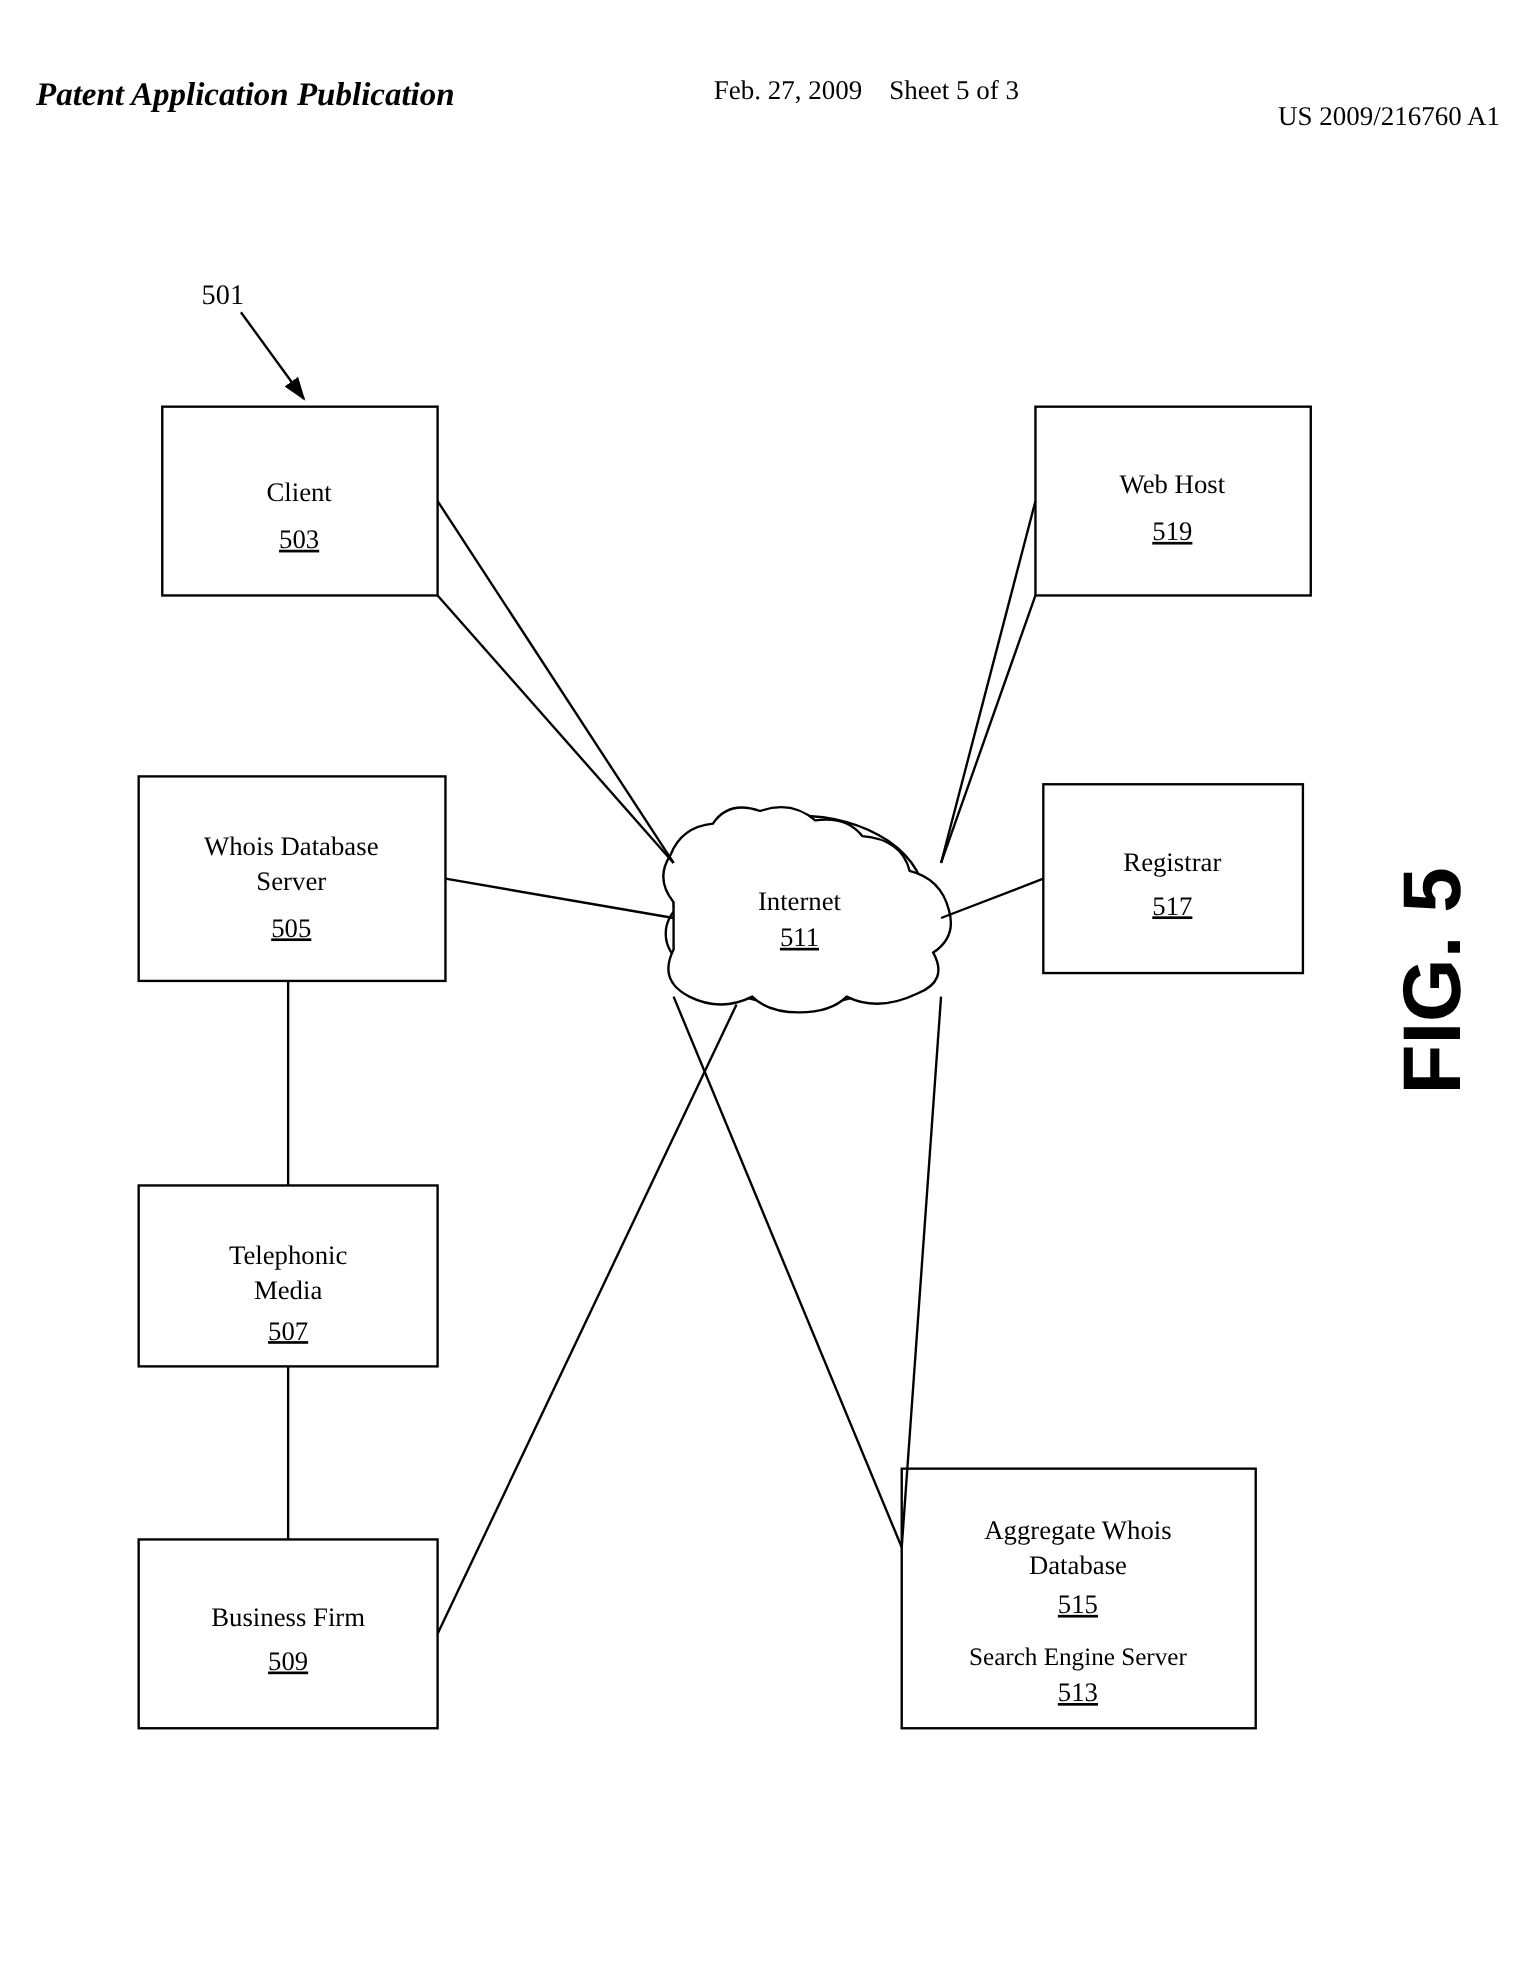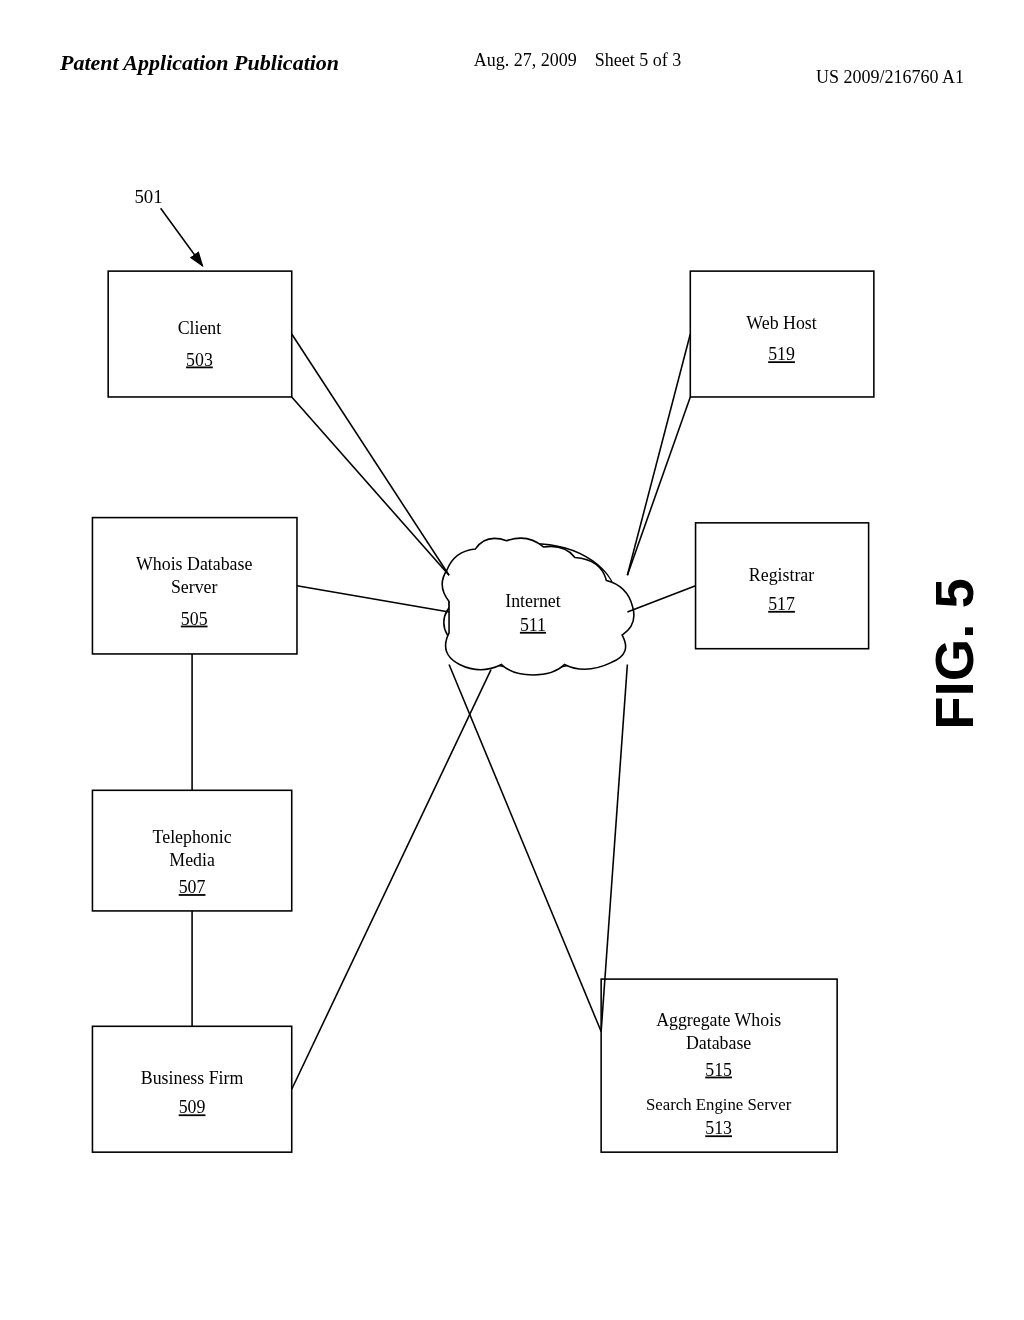--- a/index.html
+++ b/index.html
@@ -21,21 +21,21 @@
 
     
     .header {
       position: absolute;
       top: 50px;
       left: 0;
       right: 0;
       display: flex;
       justify-content: space-between;
       align-items: flex-start;
-      padding: 0 60px;
+      padding: 0 24px;
     }
 
     
     .diagram {
       position: absolute;
       top: 140px;
       left: 40px;
       right: 40px;
       bottom: 60px;
     }
@@ -44,21 +44,21 @@
 </head>
 <body>
 
 <div class="page">
 
   <div class="header">
     <div style="font-size:22px; font-weight:bold; font-style:italic;">
       <span>Patent Application Publication</span>
     </div>
     <div style="font-size:18px; text-align:center;">
-      <span>Aug. 27, 2009</span>&nbsp;&nbsp;&nbsp;
+      <span>Feb. 27, 2009</span>&nbsp;&nbsp;&nbsp;
       <span>Sheet 5 of 3</span>
     </div>
     <div style="font-size:18px;margin-top:17px;">
       <span>US 2009/216760 A1</span>
     </div>
   </div>
 
   <div class="diagram">
     <svg viewBox="0 0 900 1100" xmlns="http://www.w3.org/2000/svg">
 

